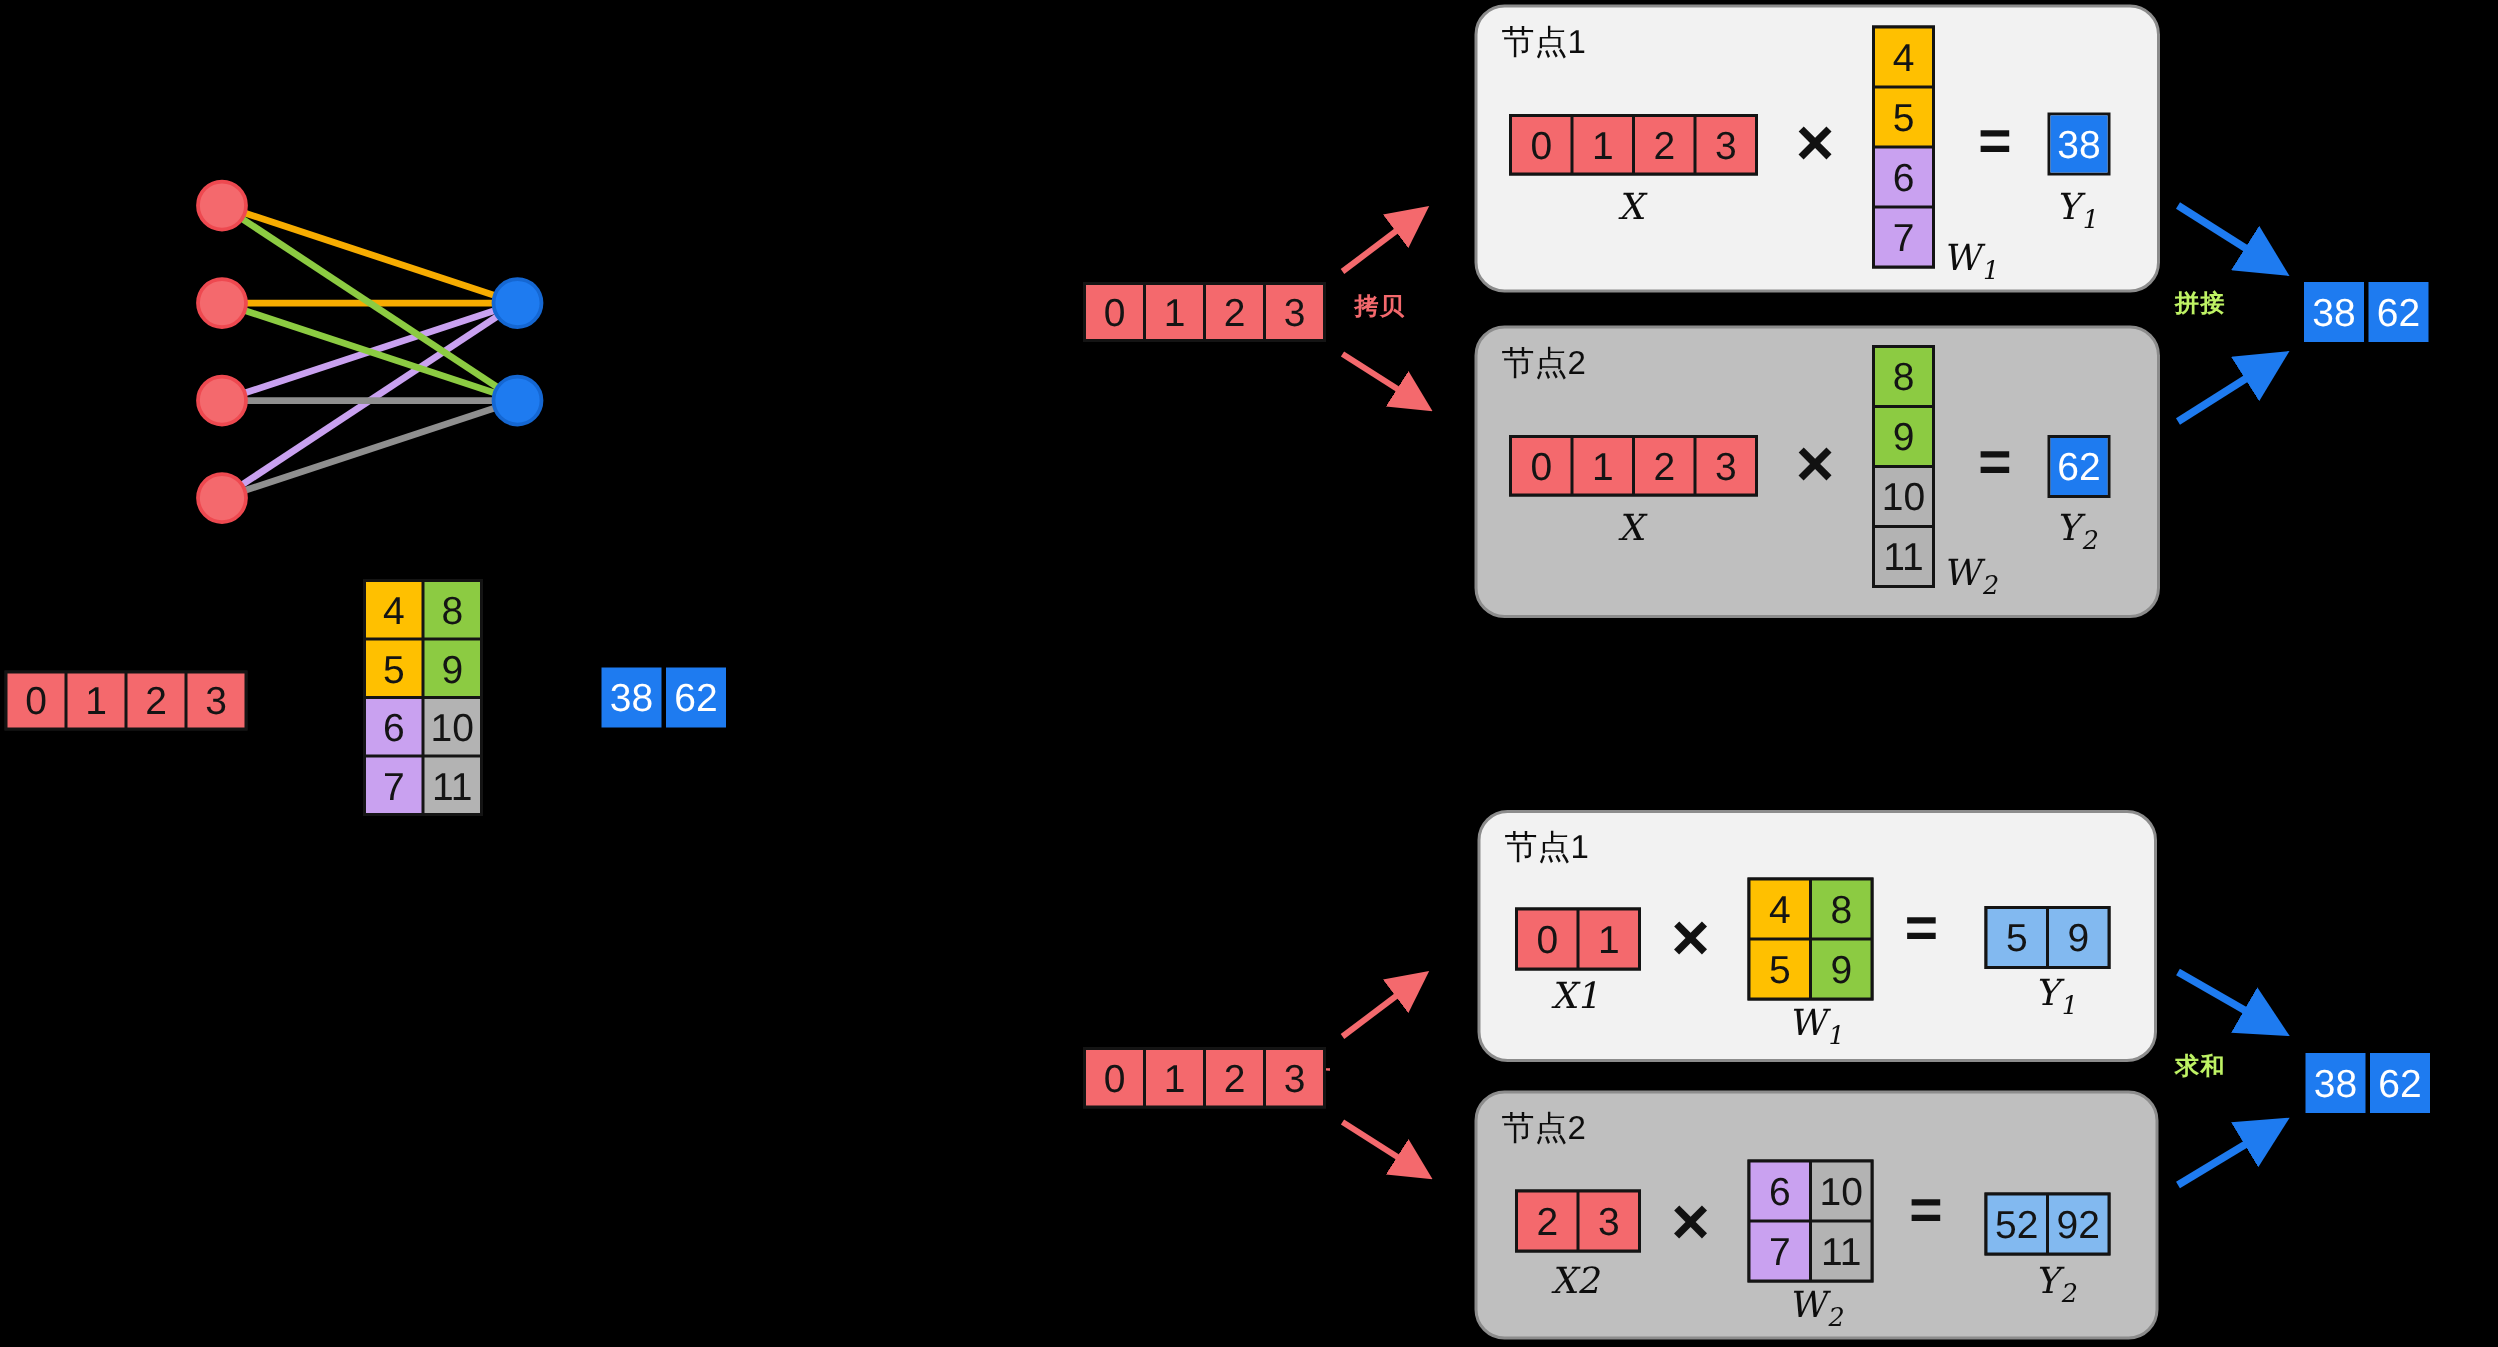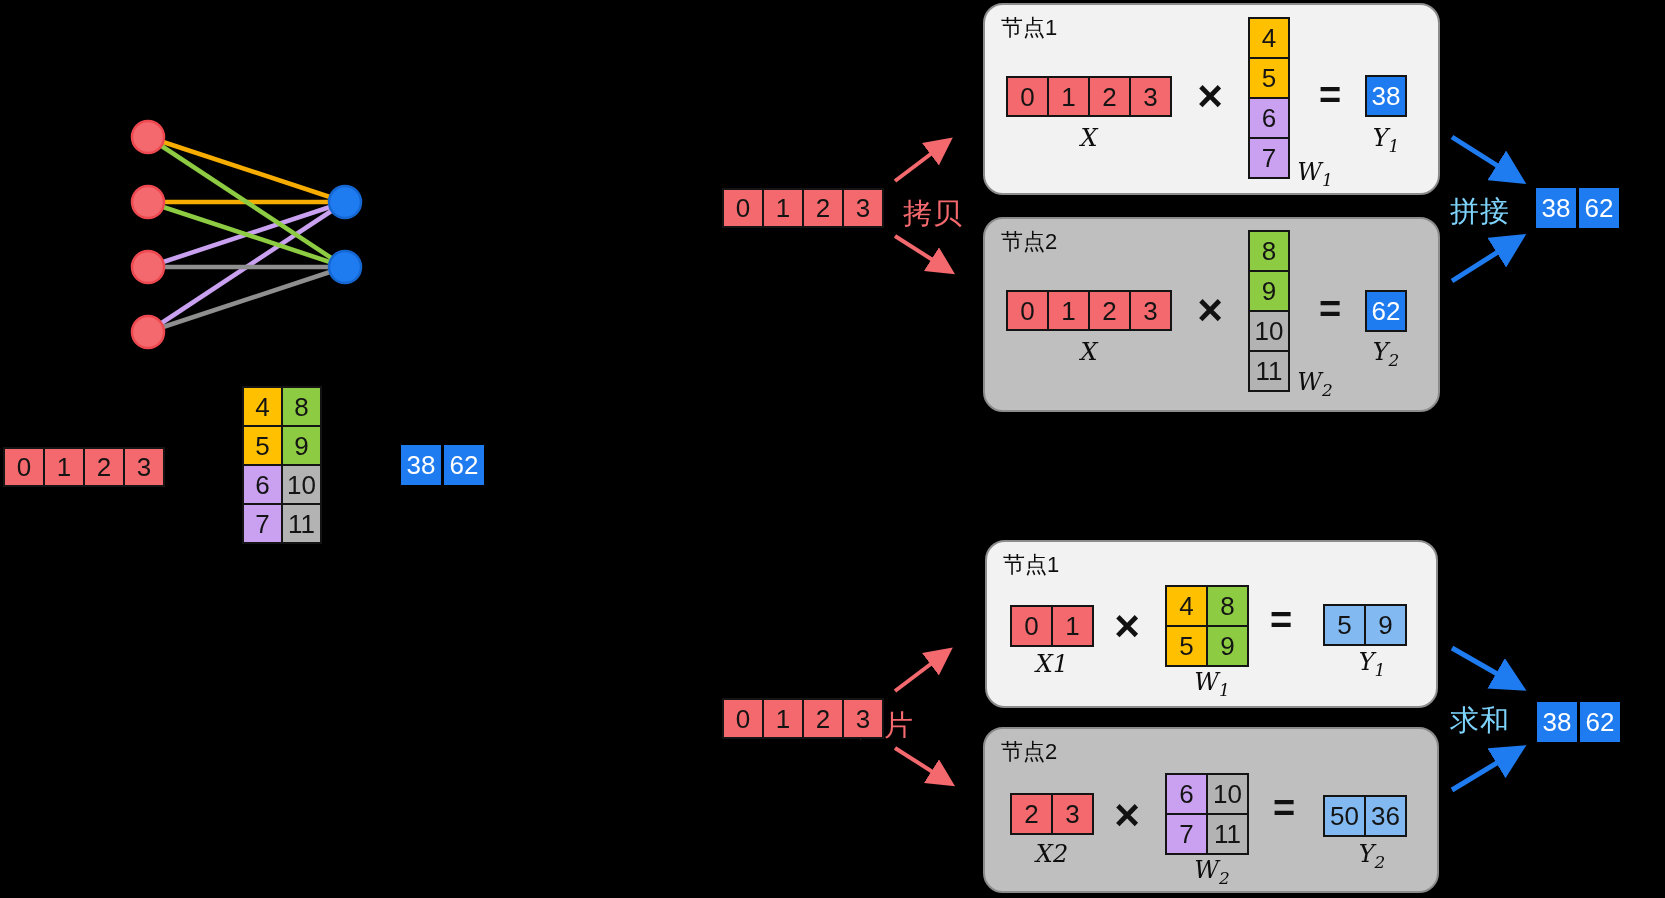--- a/index.html
+++ b/index.html
@@ -2,23 +2,23 @@
 <html><head>
 <meta charset="utf-8">
 <style>
   html,body{margin:0;padding:0;background:#000;}
   #stage{position:relative;width:1665px;height:898px;background:#000;overflow:hidden;
          font-family:"Liberation Sans",sans-serif;}
   .box{position:absolute;border:2.5px solid #8C8C8C;border-radius:20px;box-sizing:border-box;}
   .box.light{background:#F2F2F2;}
   .box.dark{background:#BFBFBF;}
   .box-title{position:absolute;top:8px;left:16px;font-size:22px;color:#0d0d0d;}
-  .action{position:absolute;font-weight:normal;font-size:29px;letter-spacing:1px;}
+  .action{position:absolute;font-weight:bold;font-size:16px;letter-spacing:1px;}
   .action.red{color:#F4696D;}
-  .action.blue{color:#7dd3fc;}
+  .action.blue{color:#bef264;}
   #copy-label{left:903px;top:194px;}
   #slice-label{left:854px;top:706px;}
   #concat-label{left:1450px;top:192px;}
   #sum-label{left:1450px;top:701px;}
   #box1{left:983px;top:3px;width:457px;height:192px;}
   #box2{left:983px;top:217px;width:457px;height:195px;}
   #box3{left:985px;top:540px;width:453px;height:168px;}
   #box4{left:983px;top:727px;width:456px;height:166px;}
   .tensor{position:absolute;display:grid;}
   .tensor.bordered{background:#141414;border:2px solid #141414;gap:2px;}
@@ -173,22 +173,22 @@
       <div class="cell" style="background: rgb(244, 105, 109); color: rgb(20, 20, 20);">2</div>
       <div class="cell" style="background: rgb(244, 105, 109); color: rgb(20, 20, 20);">3</div>
     </div>
     <div class="tensor bordered" style="left: 1165px; top: 773px; grid-template-columns: repeat(2, 39px); grid-auto-rows: 38px;">
       <div class="cell" style="background: rgb(201, 161, 240); color: rgb(20, 20, 20);">6</div>
       <div class="cell" style="background: rgb(179, 179, 179); color: rgb(20, 20, 20);">10</div>
       <div class="cell" style="background: rgb(201, 161, 240); color: rgb(20, 20, 20);">7</div>
       <div class="cell" style="background: rgb(179, 179, 179); color: rgb(20, 20, 20);">11</div>
     </div>
     <div class="tensor bordered" style="left: 1323px; top: 795px; grid-template-columns: repeat(2, 39px); grid-auto-rows: 38px;">
-      <div class="cell" style="background: rgb(130, 185, 240); color: rgb(20, 20, 20);">50</div>
-      <div class="cell" style="background: rgb(130, 185, 240); color: rgb(20, 20, 20);">36</div>
+      <div class="cell" style="background: rgb(130, 185, 240); color: rgb(20, 20, 20);">52</div>
+      <div class="cell" style="background: rgb(130, 185, 240); color: rgb(20, 20, 20);">92</div>
     </div>
     <div class="tensor plain" style="left: 1537px; top: 702px; grid-template-columns: repeat(2, 40px); grid-auto-rows: 40px;">
       <div class="cell" style="background: rgb(30, 123, 240); color: rgb(255, 255, 255);">38</div>
       <div class="cell" style="background: rgb(30, 123, 240); color: rgb(255, 255, 255);">62</div>
     </div>
     <span class="op times" style="left: 1210px; top: 96px;">×</span>
     <span class="op eq" style="left: 1330px; top: 95px;">=</span>
     <span class="op times" style="left: 1210px; top: 310px;">×</span>
     <span class="op eq" style="left: 1330px; top: 309px;">=</span>
     <span class="op times" style="left: 1127px; top: 626px;">×</span>

